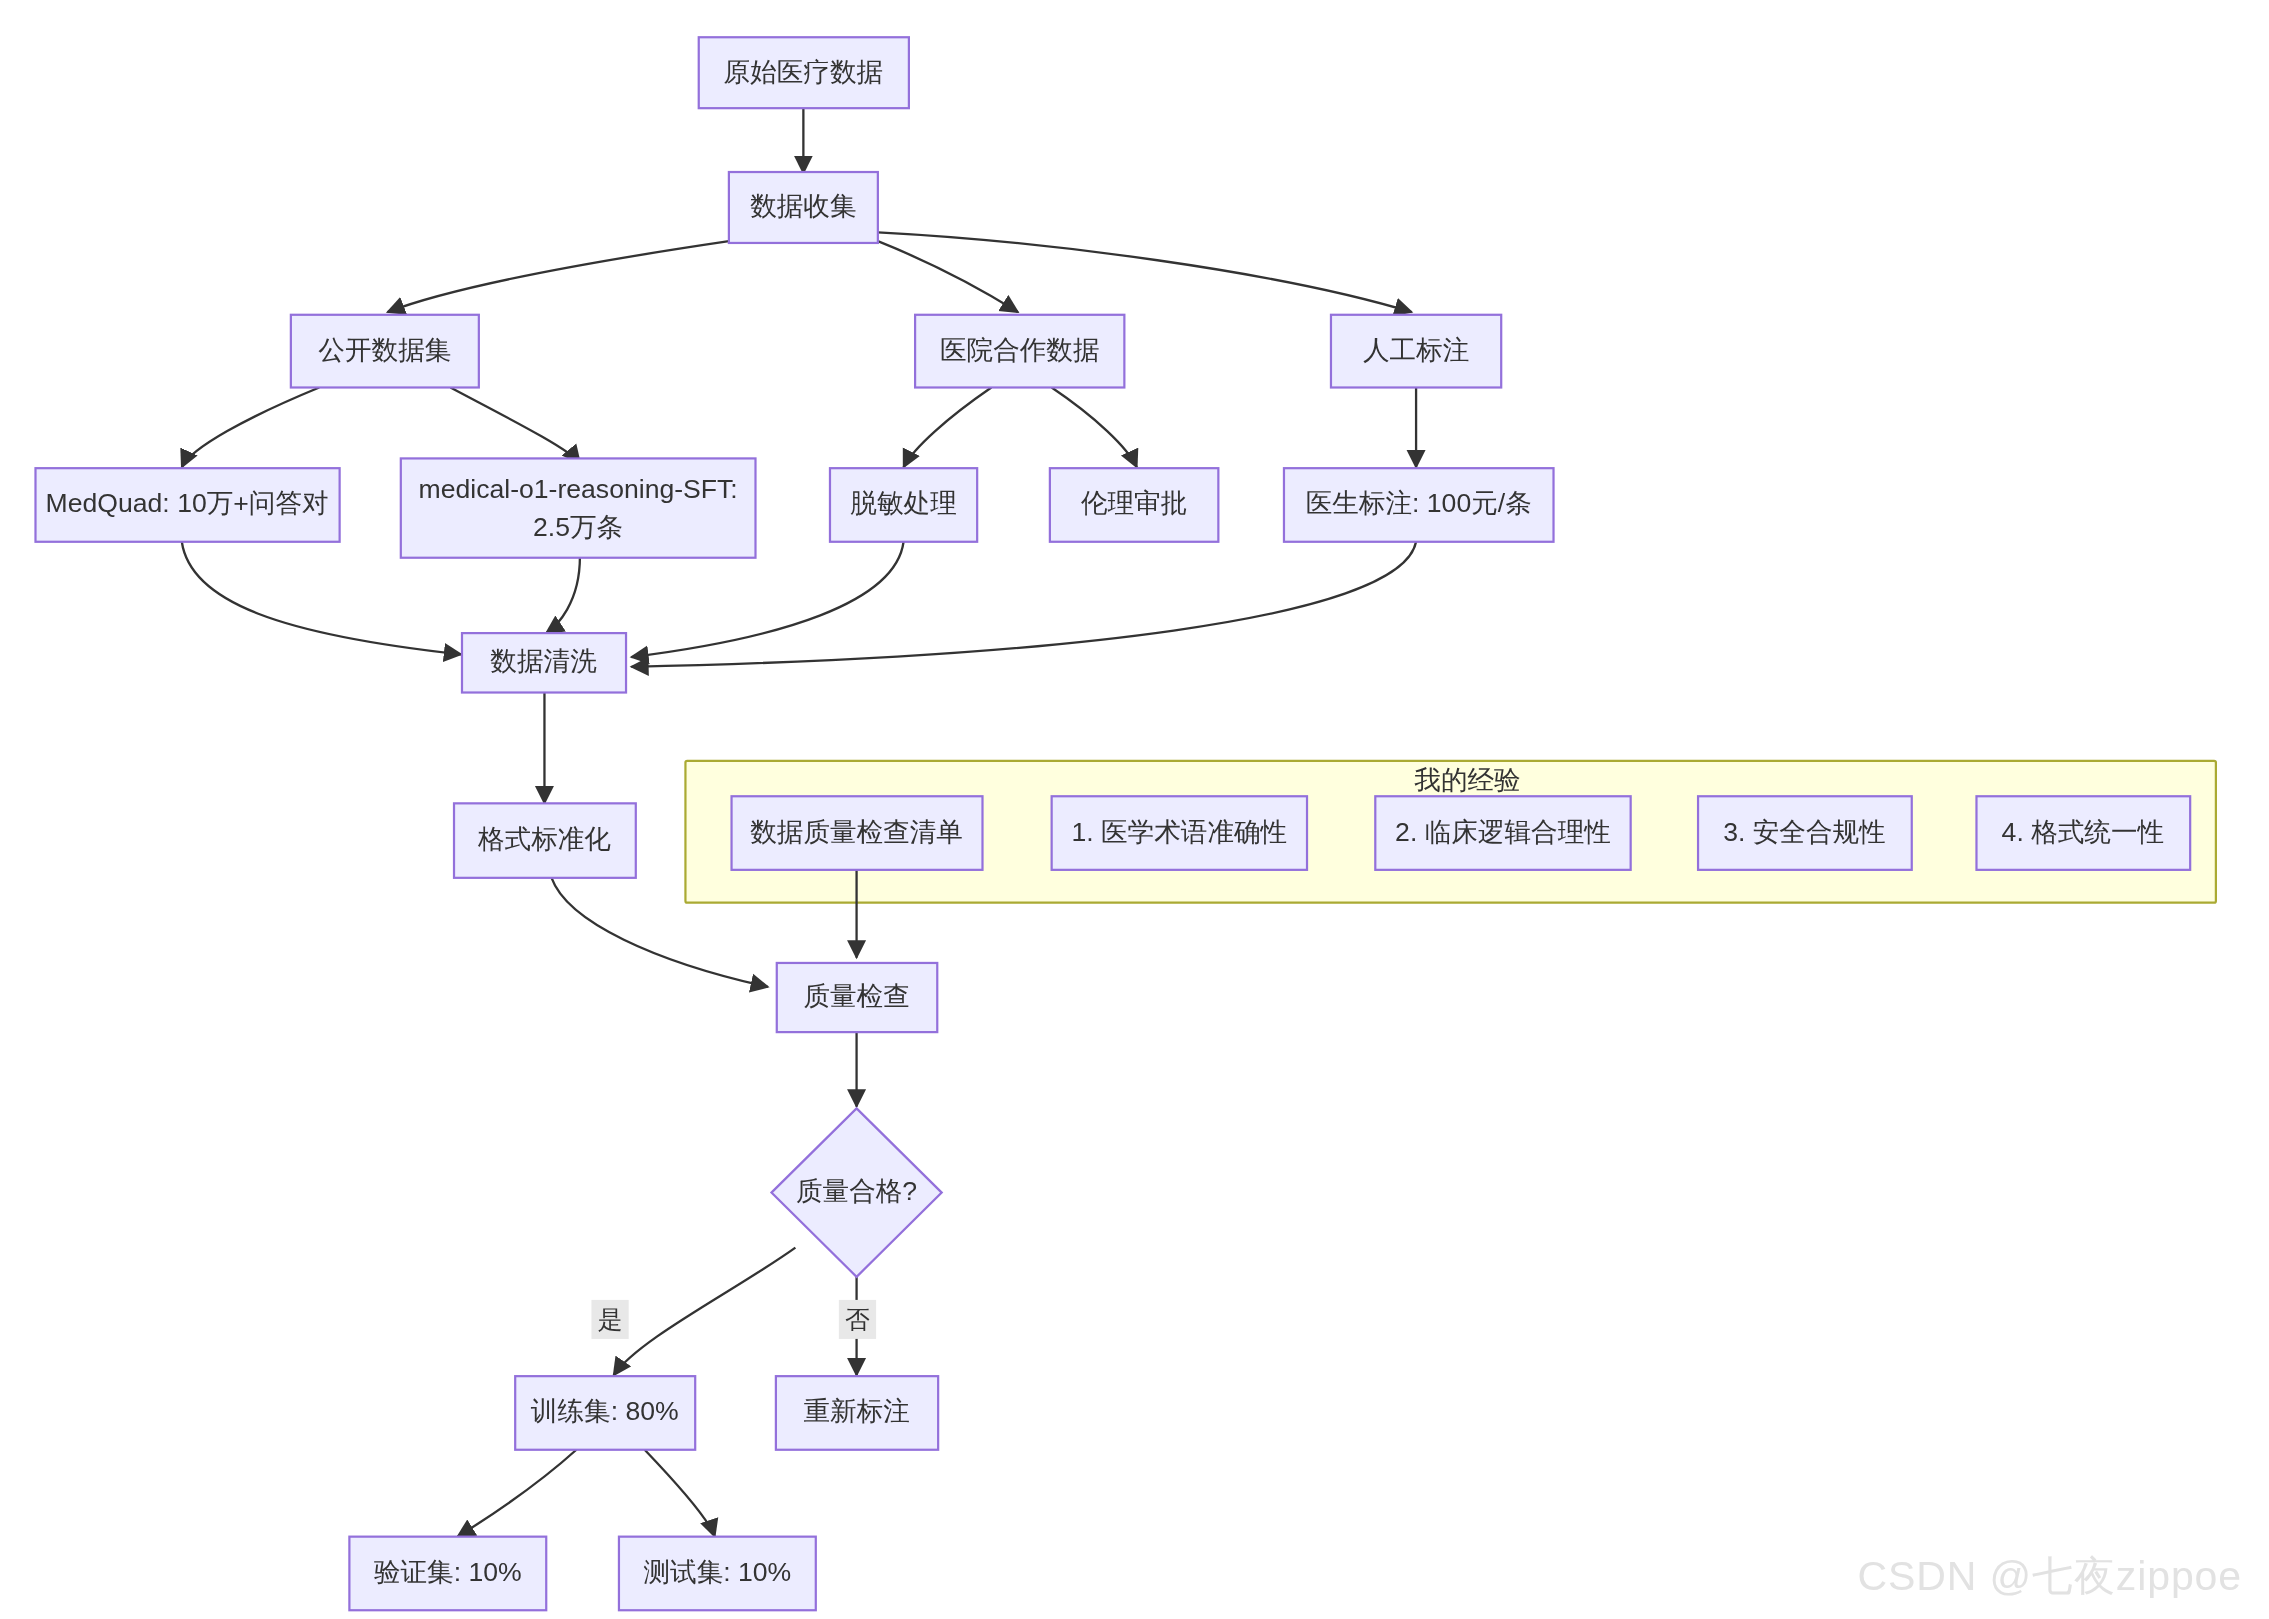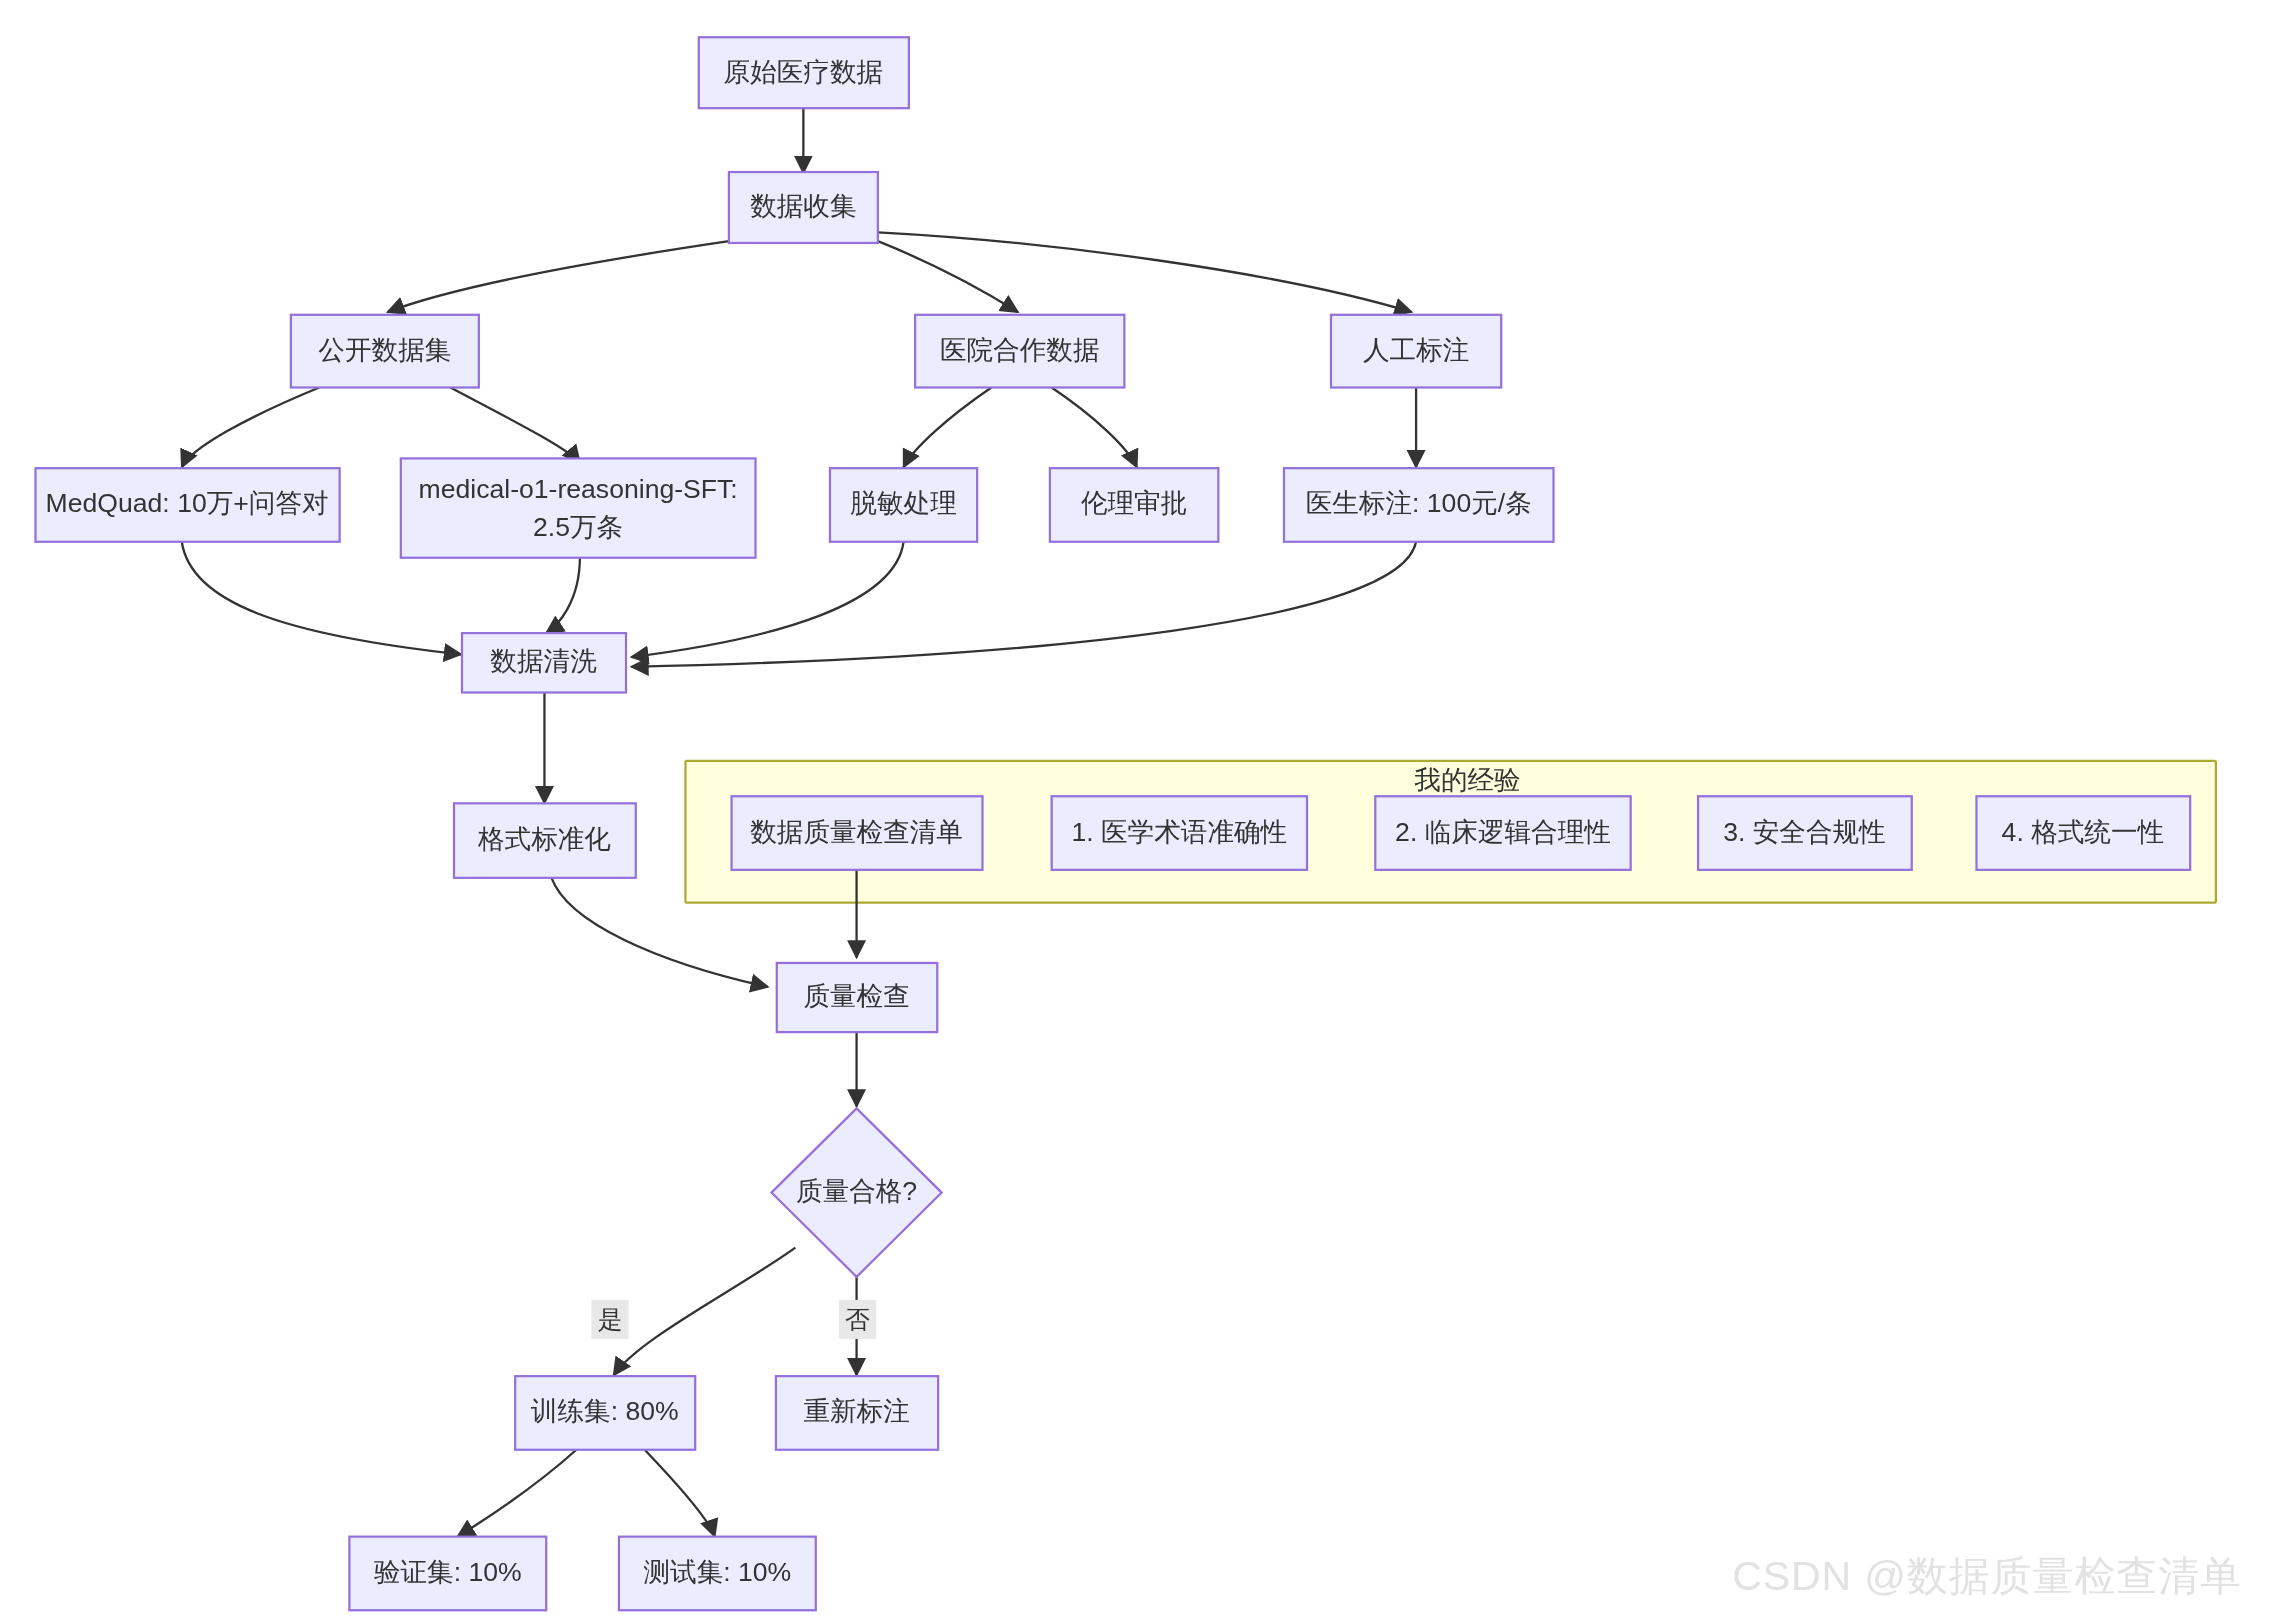--- a/index.html
+++ b/index.html
@@ -266,16 +266,16 @@
       </g>
 
       <g>
         <rect class="node-rect" x="698" y="1733" width="222" height="83"></rect>
         <text class="node-label" x="809" y="1775">测试集: 10%</text>
       </g>
 
     </g>
   </svg>
 
-  <div class="watermark">CSDN @数据质量检查清单</div>
+  <div class="watermark">CSDN @七夜zippoe</div>
 
 </div>
 
 
 </body></html>

